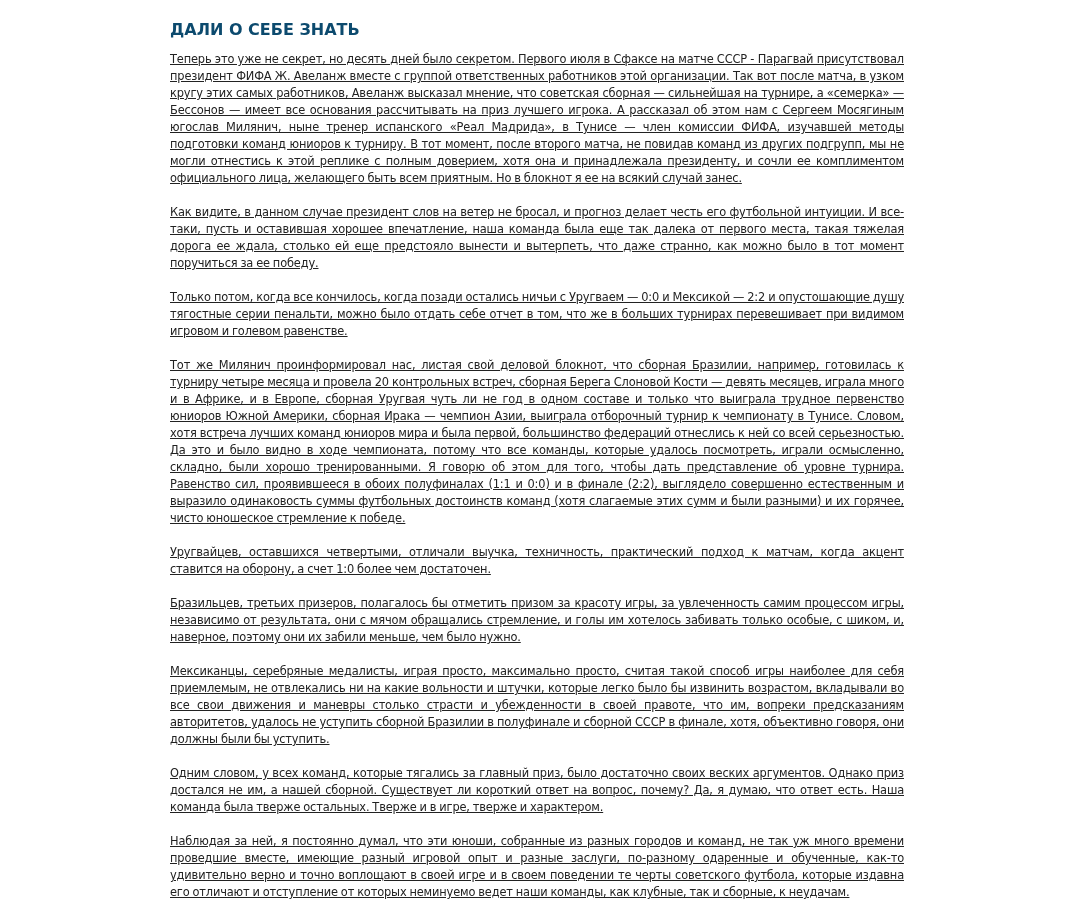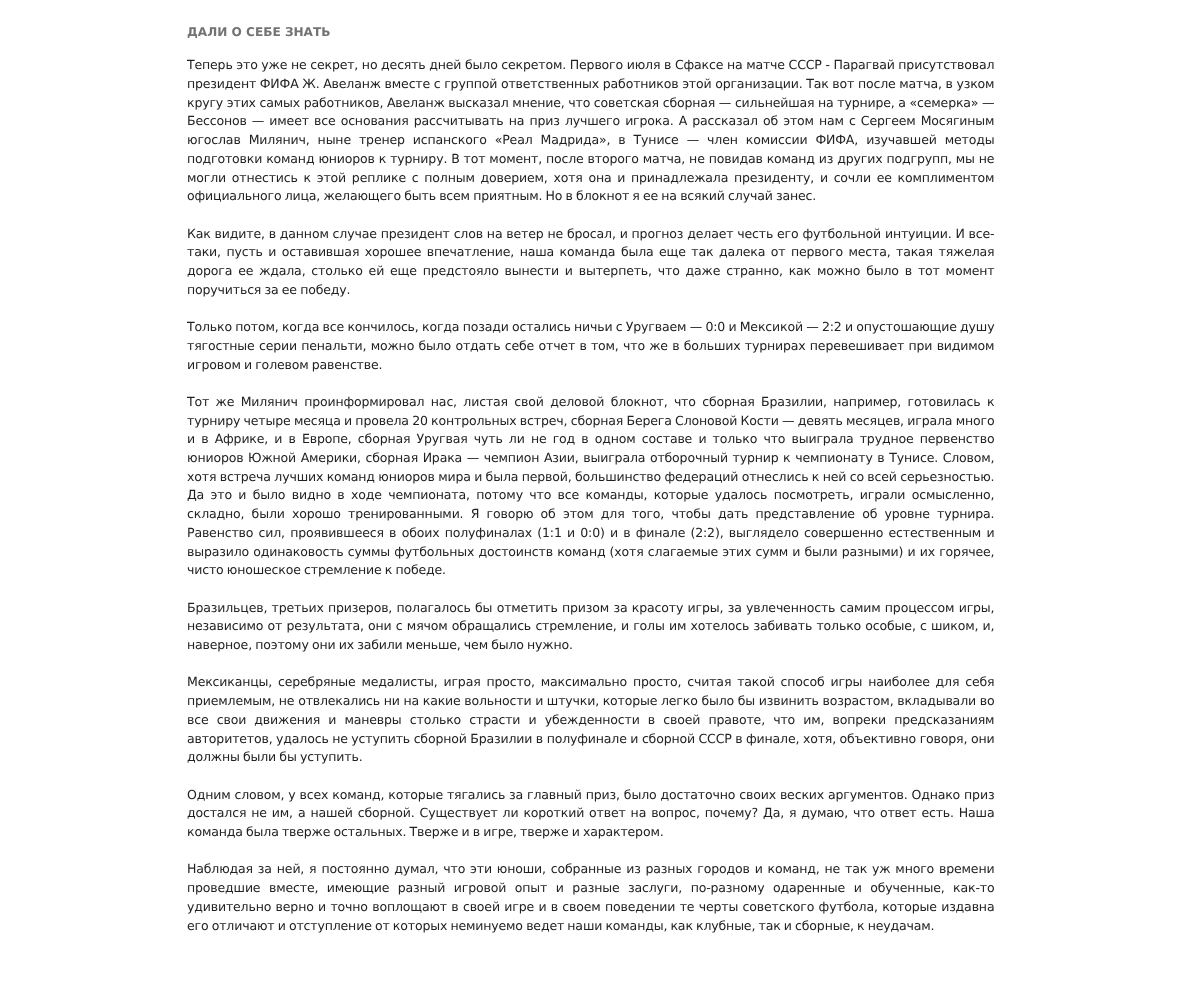--- a/index.html
+++ b/index.html
@@ -17,40 +17,42 @@
       position: absolute;
       left: 170px;
       top: 21px;
       width: 734px;
       color: #222222;
       font-family: "DejaVu Sans", sans-serif;
       font-size: 11.4px;
       line-height: 17px;
     }
     .article h1 {
-      font-size: 11px;
+      font-size: 16px;
       font-weight: bold;
       margin: 0 0 13px 0;
       line-height: 17px;
-      color: #737373;
+      color: #0c4a6e;
     }
     .article p {
       margin: 0 0 17px 0;
       text-align: justify;
       letter-spacing: -0.15px;
       word-spacing: -0.5px;
+      text-decoration: underline;
     }
   </style>
 </head>
 <body>
 
 <div class="article">
   <h1>ДАЛИ О СЕБЕ ЗНАТЬ</h1>
   <p>Теперь это уже не секрет, но десять дней было секретом. Первого июля в Сфаксе на матче СССР - Парагвай присутствовал президент ФИФА Ж. Авеланж вместе с группой ответственных работников этой организации. Так вот после матча, в узком кругу этих самых работников, Авеланж высказал мнение, что советская сборная — сильнейшая на турнире, а «семерка» — Бессонов — имеет все основания рассчитывать на приз лучшего игрока. А рассказал об этом нам с Сергеем Мосягиным югослав Милянич, ныне тренер испанского «Реал Мадрида», в Тунисе — член комиссии ФИФА, изучавшей методы подготовки команд юниоров к турниру. В тот момент, после второго матча, не повидав команд из других подгрупп, мы не могли отнестись к этой реплике с полным доверием, хотя она и принадлежала президенту, и сочли ее комплиментом официального лица, желающего быть всем приятным. Но в блокнот я ее на всякий случай занес.</p>
   <p>Как видите, в данном случае президент слов на ветер не бросал, и прогноз делает честь его футбольной интуиции. И все-таки, пусть и оставившая хорошее впечатление, наша команда была еще так далека от первого места, такая тяжелая дорога ее ждала, столько ей еще предстояло вынести и вытерпеть, что даже странно, как можно было в тот момент поручиться за ее победу.</p>
   <p>Только потом, когда все кончилось, когда позади остались ничьи с Уругваем — 0:0 и Мексикой — 2:2 и опустошающие душу тягостные серии пенальти, можно было отдать себе отчет в том, что же в больших турнирах перевешивает при видимом игровом и голевом равенстве.</p>
   <p>Тот же Милянич проинформировал нас, листая свой деловой блокнот, что сборная Бразилии, например, готовилась к турниру четыре месяца и провела 20 контрольных встреч, сборная Берега Слоновой Кости — девять месяцев, играла много и в Африке, и в Европе, сборная Уругвая чуть ли не год в одном составе и только что выиграла трудное первенство юниоров Южной Америки, сборная Ирака — чемпион Азии, выиграла отборочный турнир к чемпионату в Тунисе. Словом, хотя встреча лучших команд юниоров мира и была первой, большинство федераций отнеслись к ней со всей серьезностью. Да это и было видно в ходе чемпионата, потому что все команды, которые удалось посмотреть, играли осмысленно, складно, были хорошо тренированными. Я говорю об этом для того, чтобы дать представление об уровне турнира. Равенство сил, проявившееся в обоих полуфиналах (1:1 и 0:0) и в финале (2:2), выглядело совершенно естественным и выразило одинаковость суммы футбольных достоинств команд (хотя слагаемые этих сумм и были разными) и их горячее, чисто юношеское стремление к победе.</p>
+  <p>Уругвайцев, оставшихся четвертыми, отличали выучка, техничность, практический подход к матчам, когда акцент ставится на оборону, а счет 1:0 более чем достаточен.</p>
   <p>Бразильцев, третьих призеров, полагалось бы отметить призом за красоту игры, за увлеченность самим процессом игры, независимо от результата, они с мячом обращались стремление, и голы им хотелось забивать только особые, с шиком, и, наверное, поэтому они их забили меньше, чем было нужно.</p>
   <p>Мексиканцы, серебряные медалисты, играя просто, максимально просто, считая такой способ игры наиболее для себя приемлемым, не отвлекались ни на какие вольности и штучки, которые легко было бы извинить возрастом, вкладывали во все свои движения и маневры столько страсти и убежденности в своей правоте, что им, вопреки предсказаниям авторитетов, удалось не уступить сборной Бразилии в полуфинале и сборной СССР в финале, хотя, объективно говоря, они должны были бы уступить.</p>
   <p>Одним словом, у всех команд, которые тягались за главный приз, было достаточно своих веских аргументов. Однако приз достался не им, а нашей сборной. Существует ли короткий ответ на вопрос, почему? Да, я думаю, что ответ есть. Наша команда была тверже остальных. Тверже и в игре, тверже и характером.</p>
   <p>Наблюдая за ней, я постоянно думал, что эти юноши, собранные из разных городов и команд, не так уж много времени проведшие вместе, имеющие разный игровой опыт и разные заслуги, по-разному одаренные и обученные, как-то удивительно верно и точно воплощают в своей игре и в своем поведении те черты советского футбола, которые издавна его отличают и отступление от которых неминуемо ведет наши команды, как клубные, так и сборные, к неудачам.</p>
 
 </div>
 
 </body></html>

